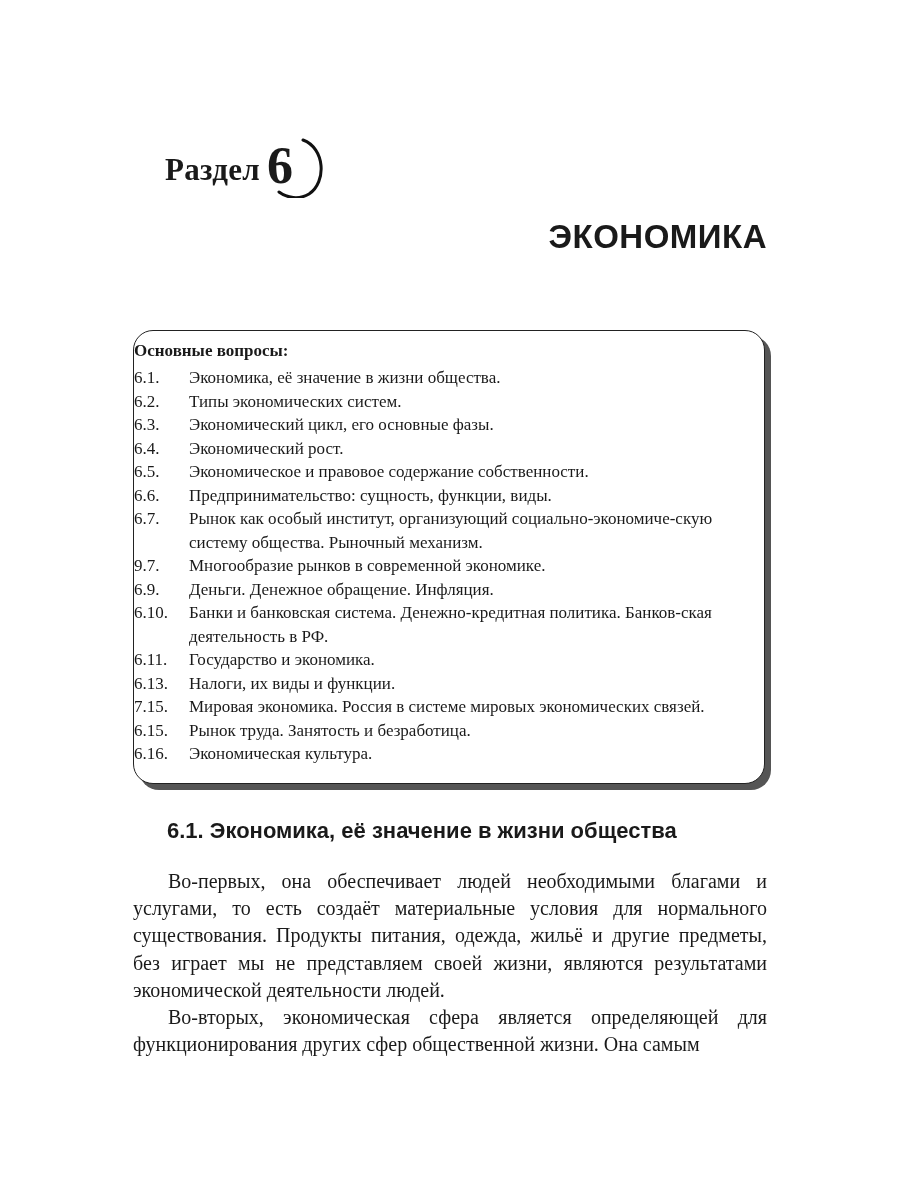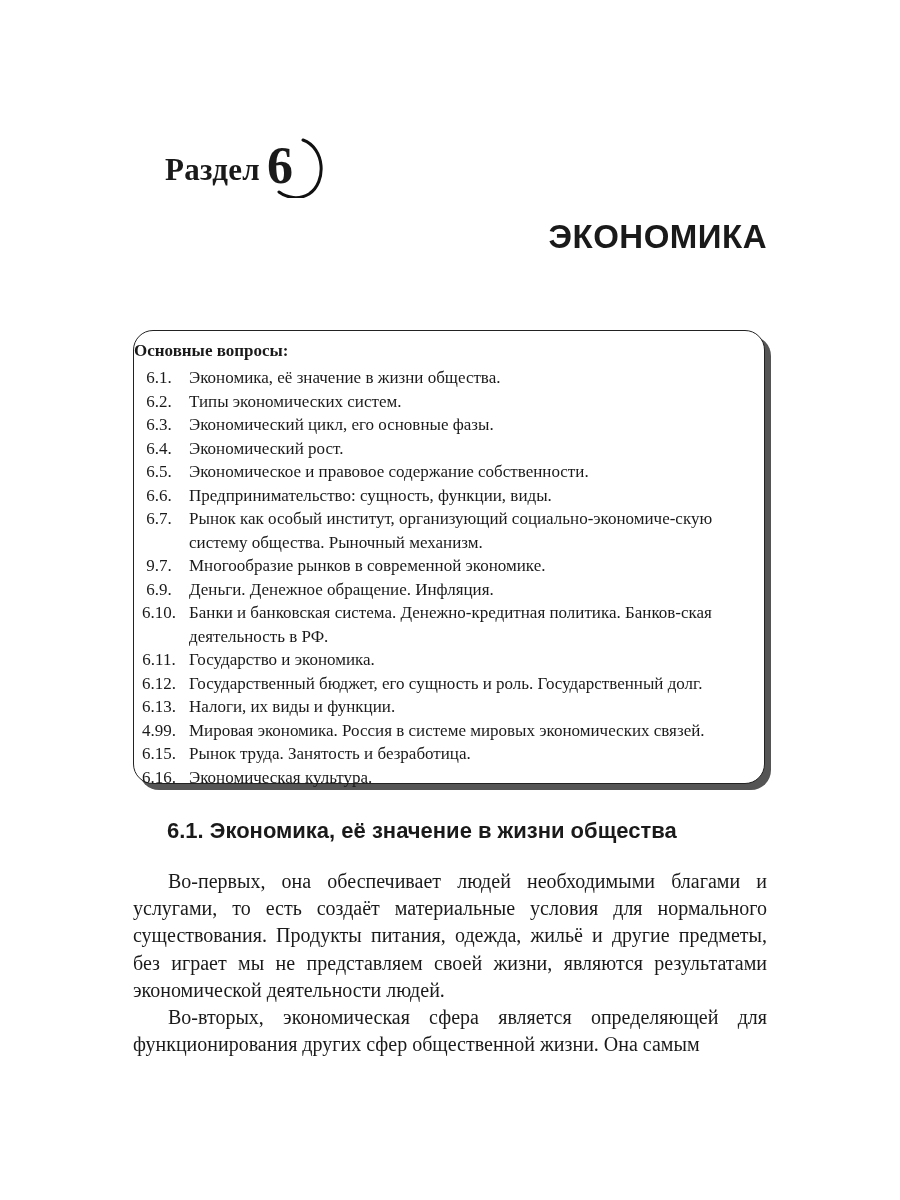--- a/index.html
+++ b/index.html
@@ -11,21 +11,21 @@
   .chapter-num { position:absolute; left:102px; top:-4px; font-size:52px; font-weight:bold; }
   .chapter-arc { position:absolute; left:88px; top:-2px; width:78px; height:60px; }
   .section-title { position:absolute; right:133px; top:218px; font-size:33px; font-weight:bold;
                    font-family:"Liberation Sans", sans-serif; letter-spacing:0.5px; }
   .box { position:absolute; left:133px; top:330px; width:632px; height:454px;
          border:1.5px solid #222; border-radius:20px; background:#fff;
          box-shadow:6px 6px 0 #555; box-sizing:border-box; }
   .box-title { font-weight:bold; font-size:17px; margin-top:10px; margin-bottom:5px; }
   .toc { list-style:none; margin:0; padding:0 14px 0 0; }
   .toc li { display:flex; font-size:17px; line-height:23.5px; }
-  .toc .num { width:50px; text-align:center; padding-right:5px; flex:0 0 auto; }
+  .toc .num { width:50px; text-align:left; padding-right:5px; flex:0 0 auto; }
   .toc .txt { flex:1; }
   .h2 { position:absolute; left:167px; top:818px; font-size:22px; font-weight:bold;
         font-family:"Liberation Sans", sans-serif; white-space:nowrap; }
   .body-text { position:absolute; left:133px; top:868px; width:634px; font-size:20px; line-height:27.2px;
                text-align:justify; }
   .body-text p { margin:0; text-indent:35px; }
 </style>
 </head>
 <body>
 
@@ -80,29 +80,25 @@
       </li>
     <li>
         <span class="num">6.10.</span>
         <span class="txt">Банки и банковская система. Денежно-кредитная политика. Банков-ская деятельность в РФ.</span>
       </li>
     <li>
         <span class="num">6.11.</span>
         <span class="txt">Государство и экономика.</span>
       </li>
     <li>
-        <span class="num">6.12.</span>
-        <span class="txt">Государственный бюджет, его сущность и роль. Государственный долг.</span>
-      </li>
-    <li>
         <span class="num">6.13.</span>
         <span class="txt">Налоги, их виды и функции.</span>
       </li>
     <li>
-        <span class="num">4.99.</span>
+        <span class="num">7.15.</span>
         <span class="txt">Мировая экономика. Россия в системе мировых экономических связей.</span>
       </li>
     <li>
         <span class="num">6.15.</span>
         <span class="txt">Рынок труда. Занятость и безработица.</span>
       </li>
     <li>
         <span class="num">6.16.</span>
         <span class="txt">Экономическая культура.</span>
       </li>

